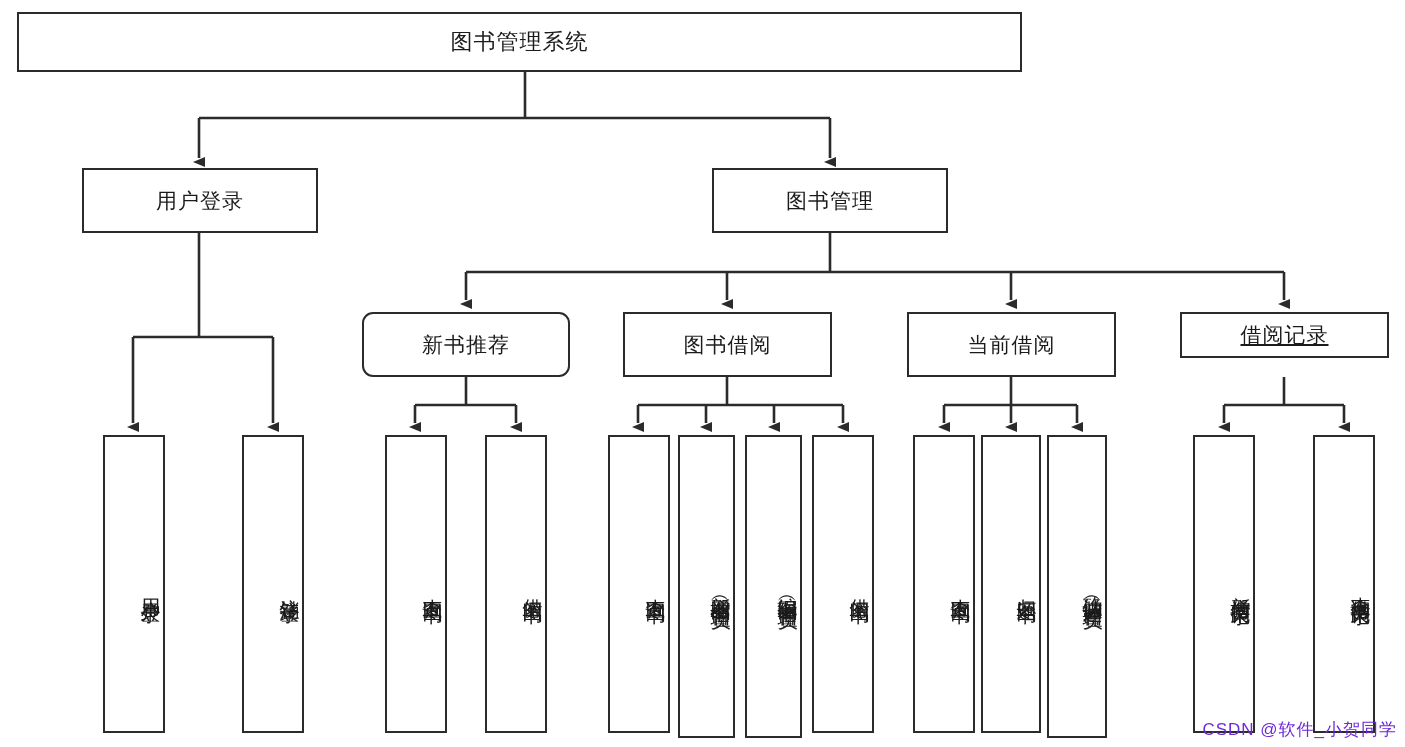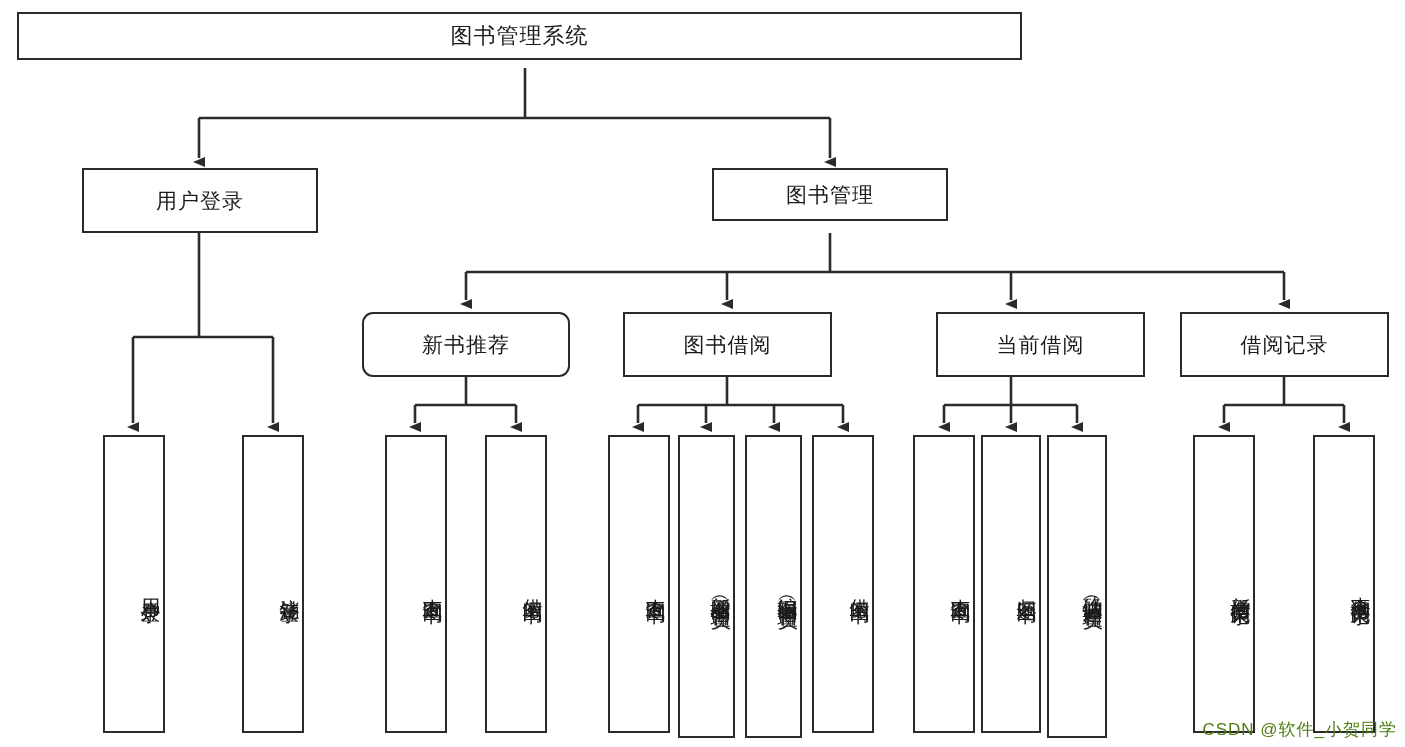--- a/index.html
+++ b/index.html
@@ -6,21 +6,21 @@
   body{width:1405px;height:747px;overflow:hidden;font-family:"Liberation Sans","DejaVu Sans",sans-serif;}
   #diagram{position:relative;width:1405px;height:747px;background:#fff;}
   svg.layer{position:absolute;left:0;top:0;width:1405px;height:747px;}
   .node{position:absolute;box-sizing:border-box;border:2px solid #2b2b2b;background:#ffffff;
         display:flex;align-items:center;justify-content:center;color:#1b1b1b;}
   .node.h{font-size:21px;letter-spacing:1px;}
   .node.root{font-size:22px;}
   .node.v{writing-mode:vertical-rl;text-orientation:upright;font-size:20px;line-height:1.22;
           letter-spacing:2px;padding-top:6px;align-items:flex-start;justify-content:center;}
   .node.v span{writing-mode:vertical-rl;text-orientation:upright;}
-  .watermark{position:absolute;right:8px;bottom:6px;color:#4d7c0f;font-size:17px;letter-spacing:1px;
+  .watermark{position:absolute;right:8px;bottom:6px;color:#6d28d9;font-size:17px;letter-spacing:1px;
              white-space:nowrap;}
 </style>
 </head>
 <body>
 
 <div id="diagram">
 
   <svg class="layer" viewBox="0 0 1405 747" xmlns="http://www.w3.org/2000/svg">
     <defs>
       <marker id="arrow" markerWidth="10" markerHeight="12" refX="1" refY="6" orient="auto" markerUnits="userSpaceOnUse">
@@ -65,41 +65,41 @@
       <path d="M1011,405 L1011,423" marker-end="url(#arrow)"></path>
       <path d="M1077,405 L1077,423" marker-end="url(#arrow)"></path>
 
       <path d="M1284,377 L1284,405"></path>
       <path d="M1224,405 L1344,405"></path>
       <path d="M1224,405 L1224,423" marker-end="url(#arrow)"></path>
       <path d="M1344,405 L1344,423" marker-end="url(#arrow)"></path>
     </g>
   </svg>
 
-  <div class="node h root" style="left:17px;top:12px;width:1005px;height:48px;">
+  <div class="node h root" style="left:17px;top:12px;width:1005px;height:60px;">
     <span>图书管理系统</span>
   </div>
 
   <div class="node h" style="left:82px;top:168px;width:236px;height:65px;">
     <span>用户登录</span>
   </div>
-  <div class="node h" style="left:712px;top:168px;width:236px;height:53px;">
+  <div class="node h" style="left:712px;top:168px;width:236px;height:65px;">
     <span>图书管理</span>
   </div>
 
   <div class="node h" style="left:362px;top:312px;width:208px;height:65px;border-radius:11px;">
     <span>新书推荐</span>
   </div>
   <div class="node h" style="left:623px;top:312px;width:209px;height:65px;justify-content:center;">
     <span>图书借阅</span>
   </div>
-  <div class="node h" style="left:936px;top:312px;width:209px;height:65px;">
+  <div class="node h" style="left:907px;top:312px;width:209px;height:65px;">
     <span>当前借阅</span>
   </div>
-  <div class="node h" style="left:1180px;top:312px;width:209px;height:65px;">
+  <div class="node h" style="left:1180px;top:312px;width:209px;height:46px;text-decoration:underline;">
     <span>借阅记录</span>
   </div>
 
   <div class="node v" style="left:103px;top:435px;width:62px;height:298px;">
     <span>用户登录</span>
   </div>
   <div class="node v" style="left:242px;top:435px;width:62px;height:298px;">
     <span>注销登录</span>
   </div>
 

